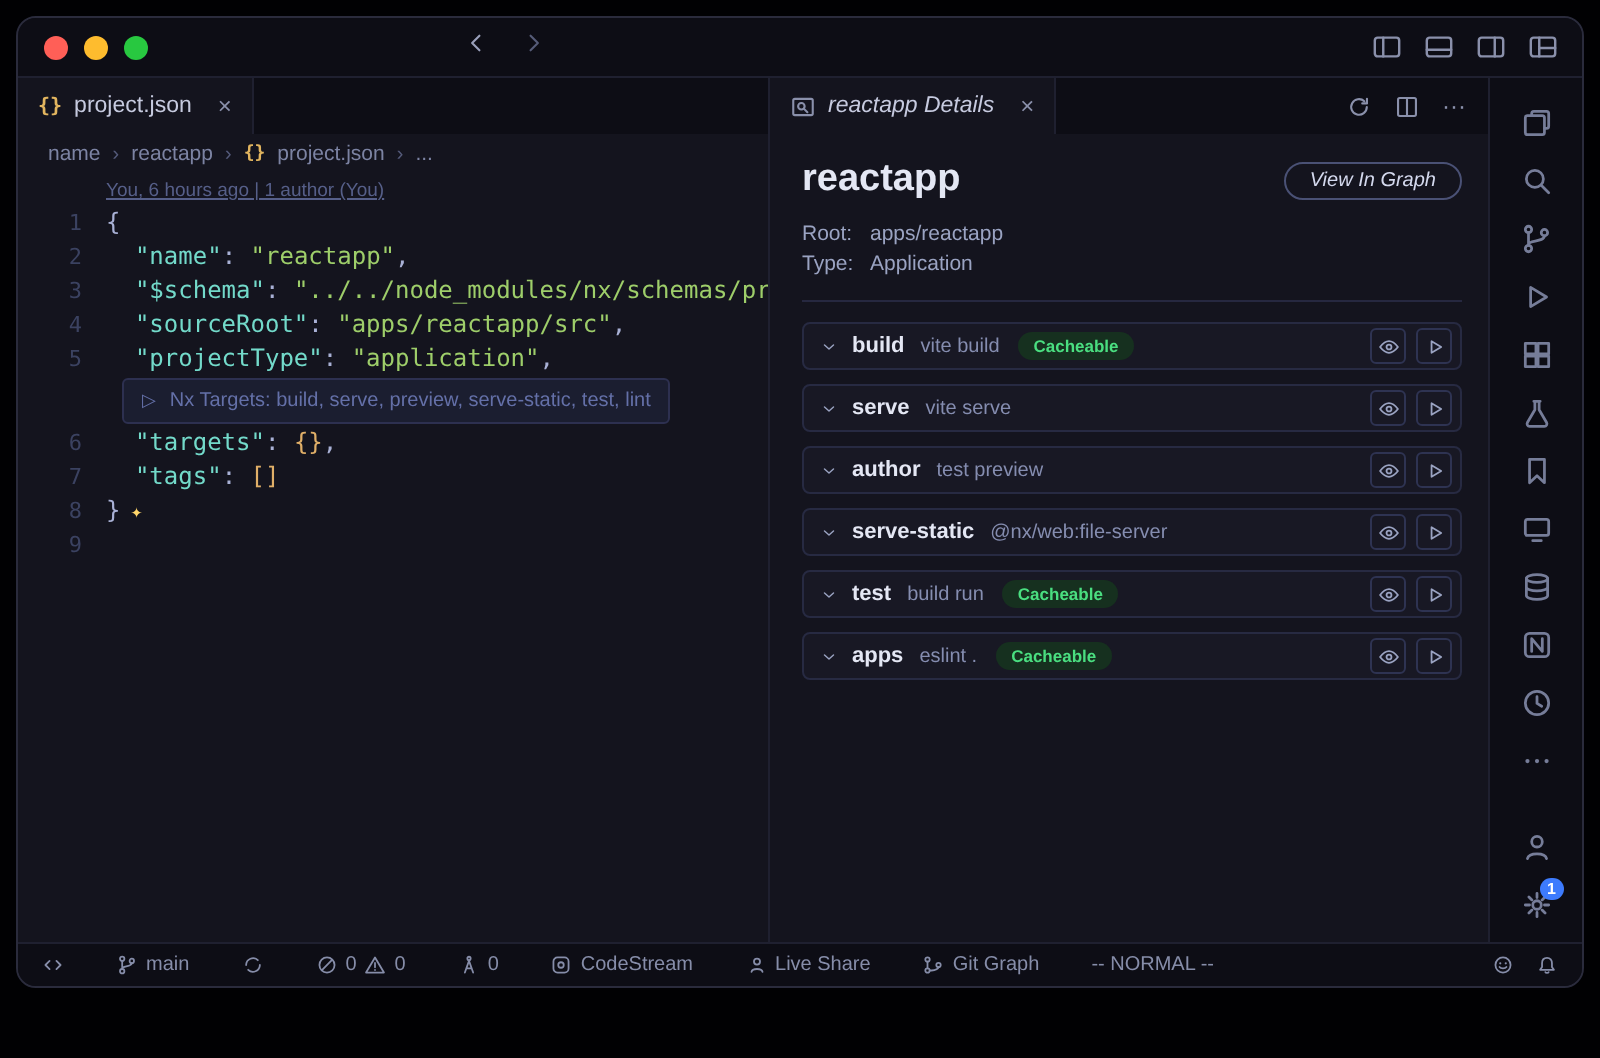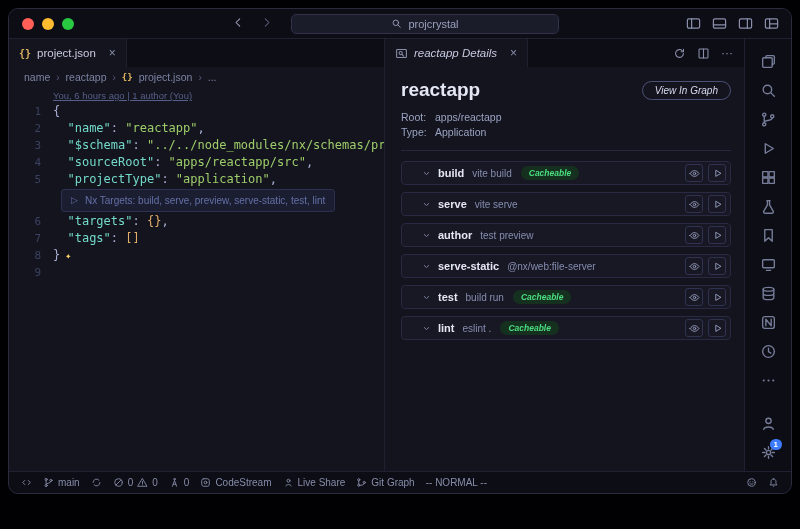--- a/index.html
+++ b/index.html
@@ -77,48 +77,48 @@
   .d-btn { background:transparent; border:1px solid #4a5175; color:#d4d9ee;
            font-size:10px; padding:3px 12px; border-radius:11px; cursor:pointer;
            font-family:"Liberation Sans", sans-serif;font-style:italic; }
   .d-meta { font-size:10.5px; color:#9aa3c2; line-height:15px; }
   .d-meta .lbl { display:inline-block; min-width:34px; }
   .d-sep { border:none; border-top:1px solid #262840; margin:10px 0 10px; }
   .d-section { display:inline-block; font-size:12.5px; font-weight:700; color:#e4e7f4;
                border-bottom:1px solid #cfd5ec; padding-bottom:3px; margin:0 0 12px; }
   .target-row { display:flex; align-items:center; height:24px; background:#181824;
                 border:1px solid #272a42; border-radius:4px; margin-bottom:7px;
-                padding:0 4px 0 20px; cursor:pointer;justify-content:flex-end; }
+                padding:0 4px 0 8px; cursor:pointer;justify-content:flex-end; }
   .t-chev { display:flex; color:#9aa3c2; }
   .t-chev svg { width:9px; height:9px; }
   .t-name { font-size:11px; font-weight:700; color:#e4e7f4; margin-left:7px; }
   .t-cmd  { font-size:10px; color:#858db0; margin-left:8px; white-space:nowrap; }
   .t-pill { margin-left:9px; font-size:8.5px; font-weight:700; color:#4ade80;
-            background:#16301f; border-radius:8px; padding:2px 8px; white-space:nowrap;font-style:italic; }
+            background:#16301f; border-radius:8px; padding:2px 8px; white-space:nowrap; }
   .t-spacer { flex:1; }
   .t-btn { width:18px; height:18px; display:flex; align-items:center; justify-content:center;
            background:transparent; border:1px solid #2e3352; border-radius:3px;
            color:#9aa3c2; margin-left:5px; padding:0; cursor:pointer; }
   .t-btn svg { width:11px; height:11px; }
 
   
   .activitybar { flex:0 0 46px; background:#0d0d15; display:flex; flex-direction:column;
                  align-items:center; padding:8px 0 4px; }
   .ab-icon { height:29px; width:100%; display:flex; align-items:center; justify-content:center;
              color:#767d99; cursor:pointer; position:relative; }
   .ab-icon .ic { width:17px; height:17px; }
   .ab-bottom { margin-top:auto; }
   .badge { position:absolute; right:9px; top:1px; background:#3d7bfd; color:#fff;
            font-size:8px; font-weight:700; border-radius:8px; padding:0 4px;
            line-height:11px; min-width:11px; text-align:center; }
 
   
   .statusbar { flex:0 0 22px; background:#0d0d15; border-top:1px solid #1f2030;
                display:flex; align-items:center; font-size:10px; color:#868da9;
-               padding:0 12px 0 12px; gap:11px; white-space:nowrap; }
+               padding:0 12px 0 12px; gap:26px; white-space:nowrap; }
   .sb-item { display:flex; align-items:center; gap:4px; cursor:pointer; }
   .sb-item .ic { width:11px; height:11px; }
   .sb-right { margin-left:auto; display:flex; gap:11px; align-items:center; }
 
   
   .ic { fill:none; stroke:currentColor; stroke-width:1.3; stroke-linecap:round; stroke-linejoin:round; }
   .ic .fil { fill:currentColor; stroke:none; }
 </style>
 </head>
 <body>
@@ -133,27 +133,20 @@
     </div>
     <div class="nav-arrows">
       <span class="arr-back">
         <svg class="ic" viewBox="0 0 16 16">
             <path d="M9.5 3.5 5 8l4.5 4.5"></path>
           </svg></span>
       <span class="arr-fwd">
         <svg class="ic" viewBox="0 0 16 16">
             <path d="M6.5 3.5 11 8l-4.5 4.5"></path>
           </svg></span>
-    </div>
-    <div class="command-center">
-      <svg class="ic" viewBox="0 0 16 16">
-          <circle cx="7" cy="7" r="4"></circle>
-          <path d="M10 10l3.5 3.5"></path>
-        </svg>
-      <span>projcrystal</span>
     </div>
     <div class="tb-actions">
       <svg class="ic" viewBox="0 0 16 16">
           <rect x="1.5" y="3" width="13" height="10" rx="1.5"></rect>
           <path d="M6 3v10"></path>
         </svg>
       <svg class="ic" viewBox="0 0 16 16">
           <rect x="1.5" y="3" width="13" height="10" rx="1.5"></rect>
           <path d="M1.5 9.5h13"></path>
         </svg>
@@ -380,21 +373,21 @@
                   <path d="M5.5 3.8v8.4l7-4.2z"></path>
                 </svg>
               </button>
             </div>
             <div class="target-row">
               <span class="t-chev">
                 <svg class="ic" viewBox="0 0 16 16">
                   <path d="M4 6.2l4 3.6 4-3.6"></path>
                 </svg>
               </span>
-              <span class="t-name">lint</span>
+              <span class="t-name">apps</span>
               <span class="t-cmd">eslint .</span>
               <span class="t-pill">Cacheable</span>
               <span class="t-spacer"></span>
               <button class="t-btn">
                 <svg class="ic" viewBox="0 0 16 16">
                   <path d="M1.5 8c2.2-2.8 4.3-4.2 6.5-4.2S12.3 5.2 14.5 8c-2.2 2.8-4.3 4.2-6.5 4.2S3.7 10.8 1.5 8Z"></path>
                   <circle cx="8" cy="8" r="1.8"></circle>
                 </svg>
               </button>
               <button class="t-btn">

